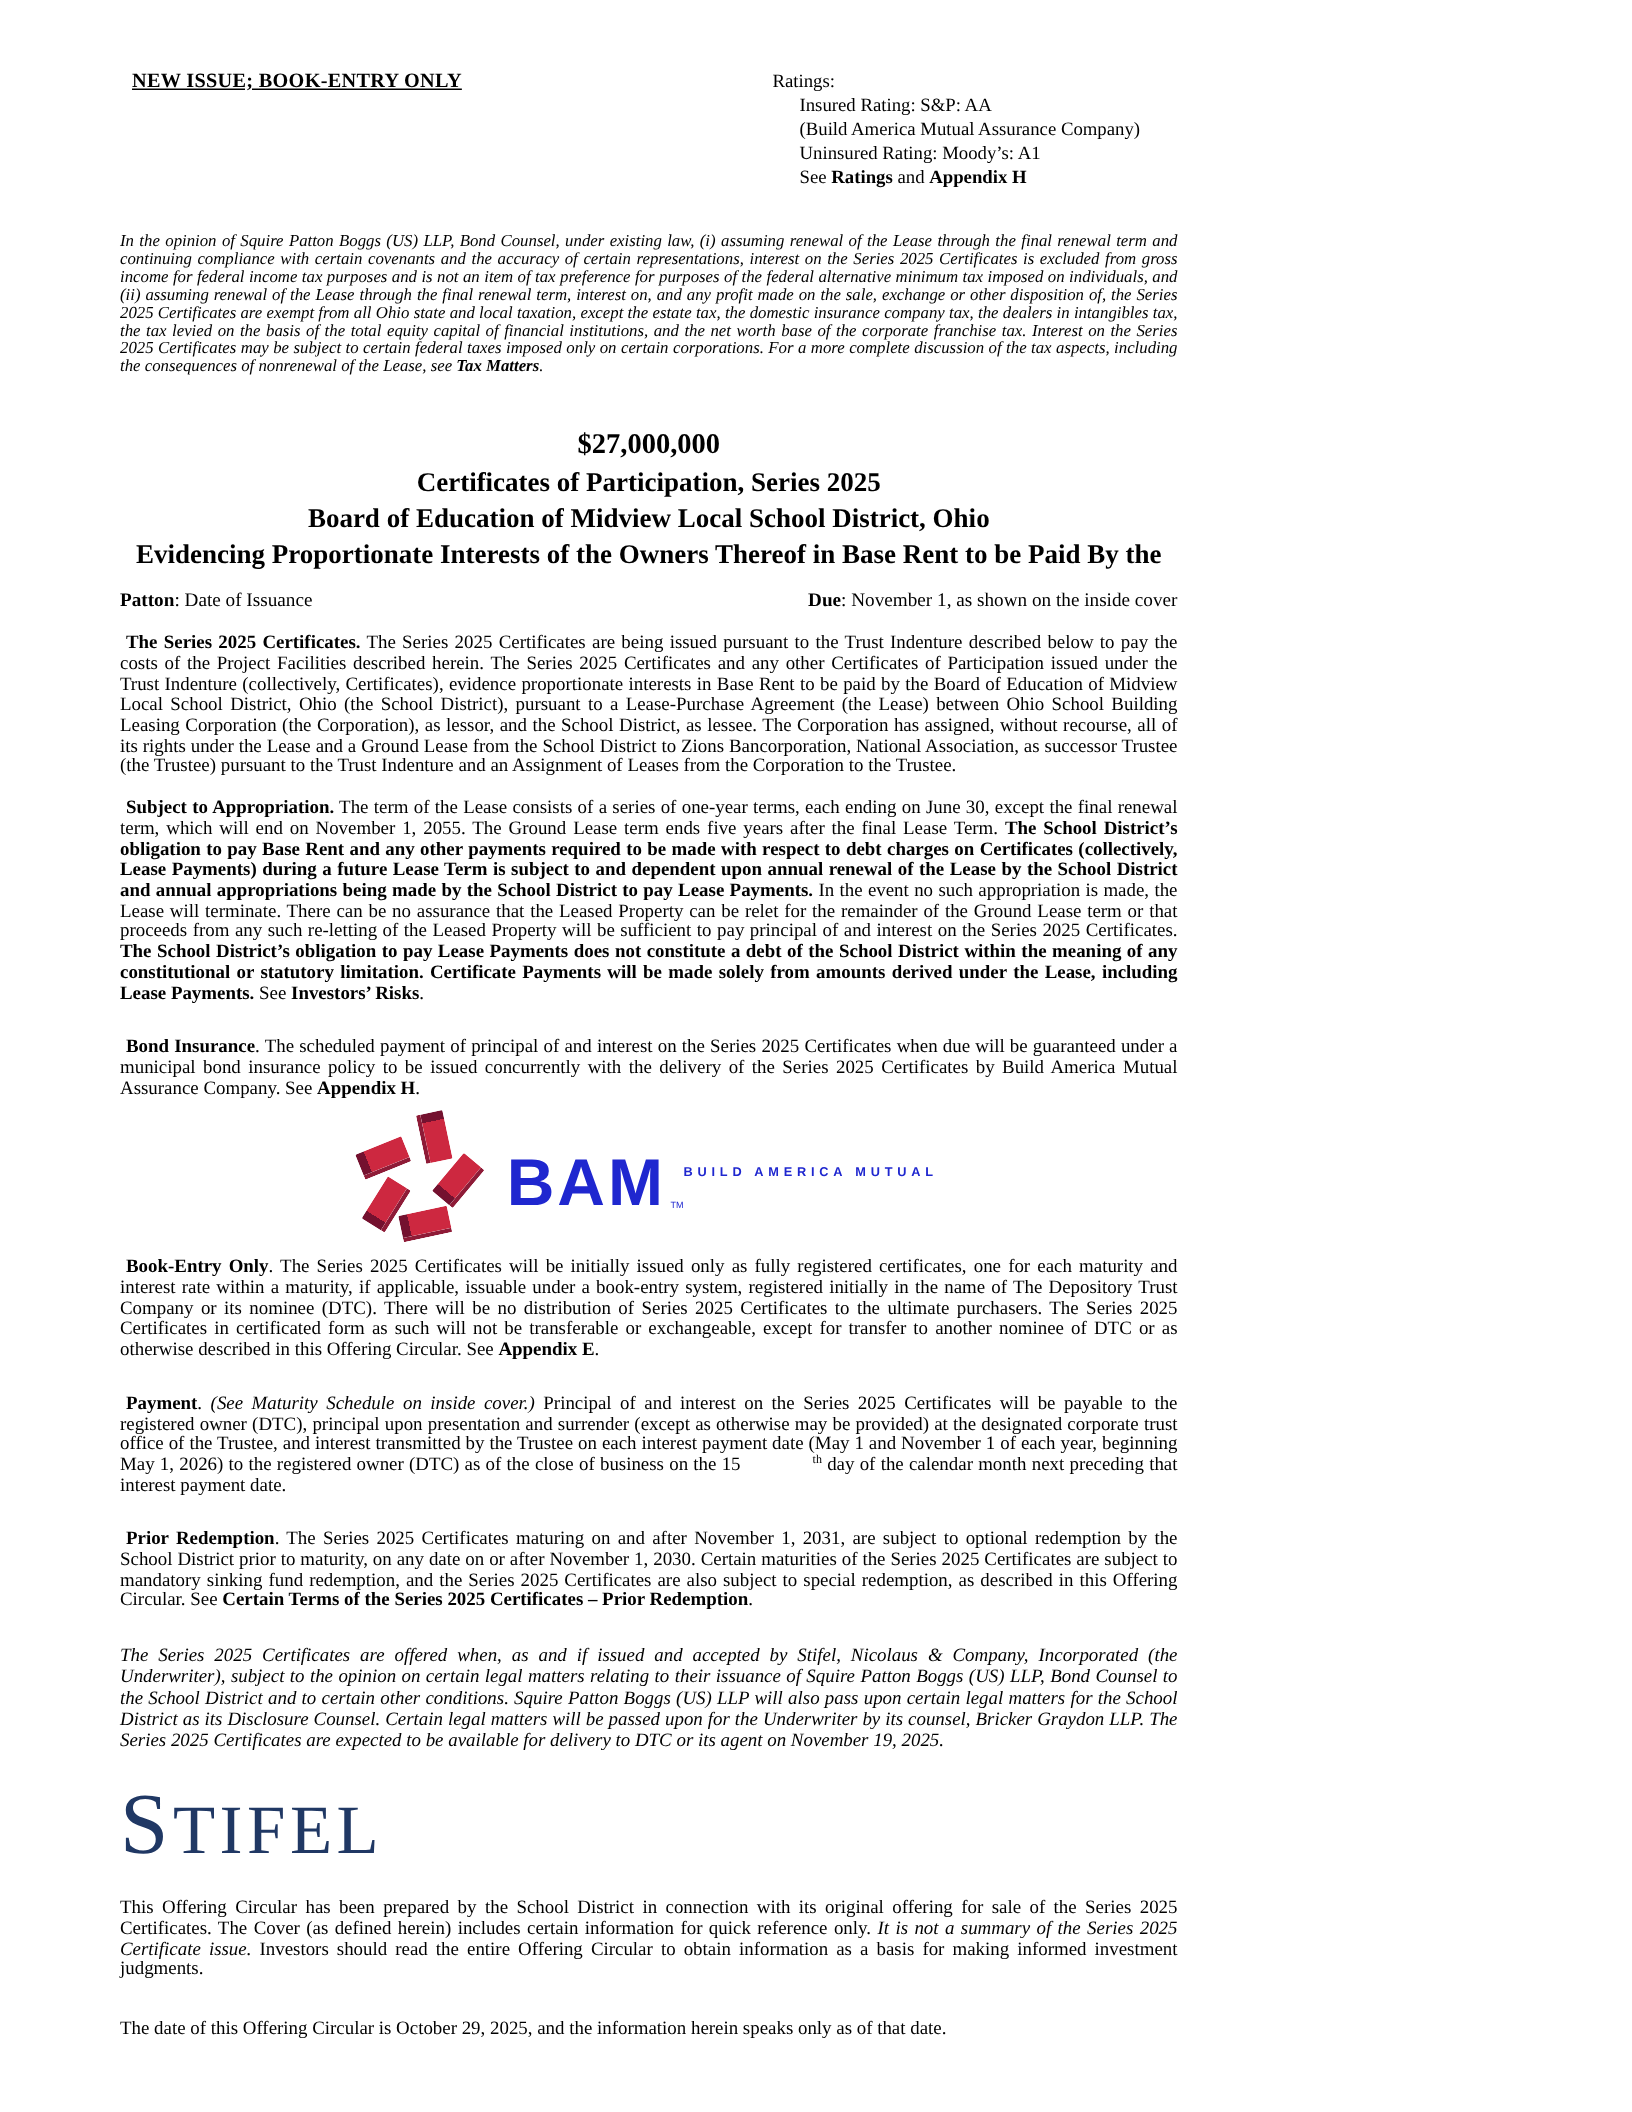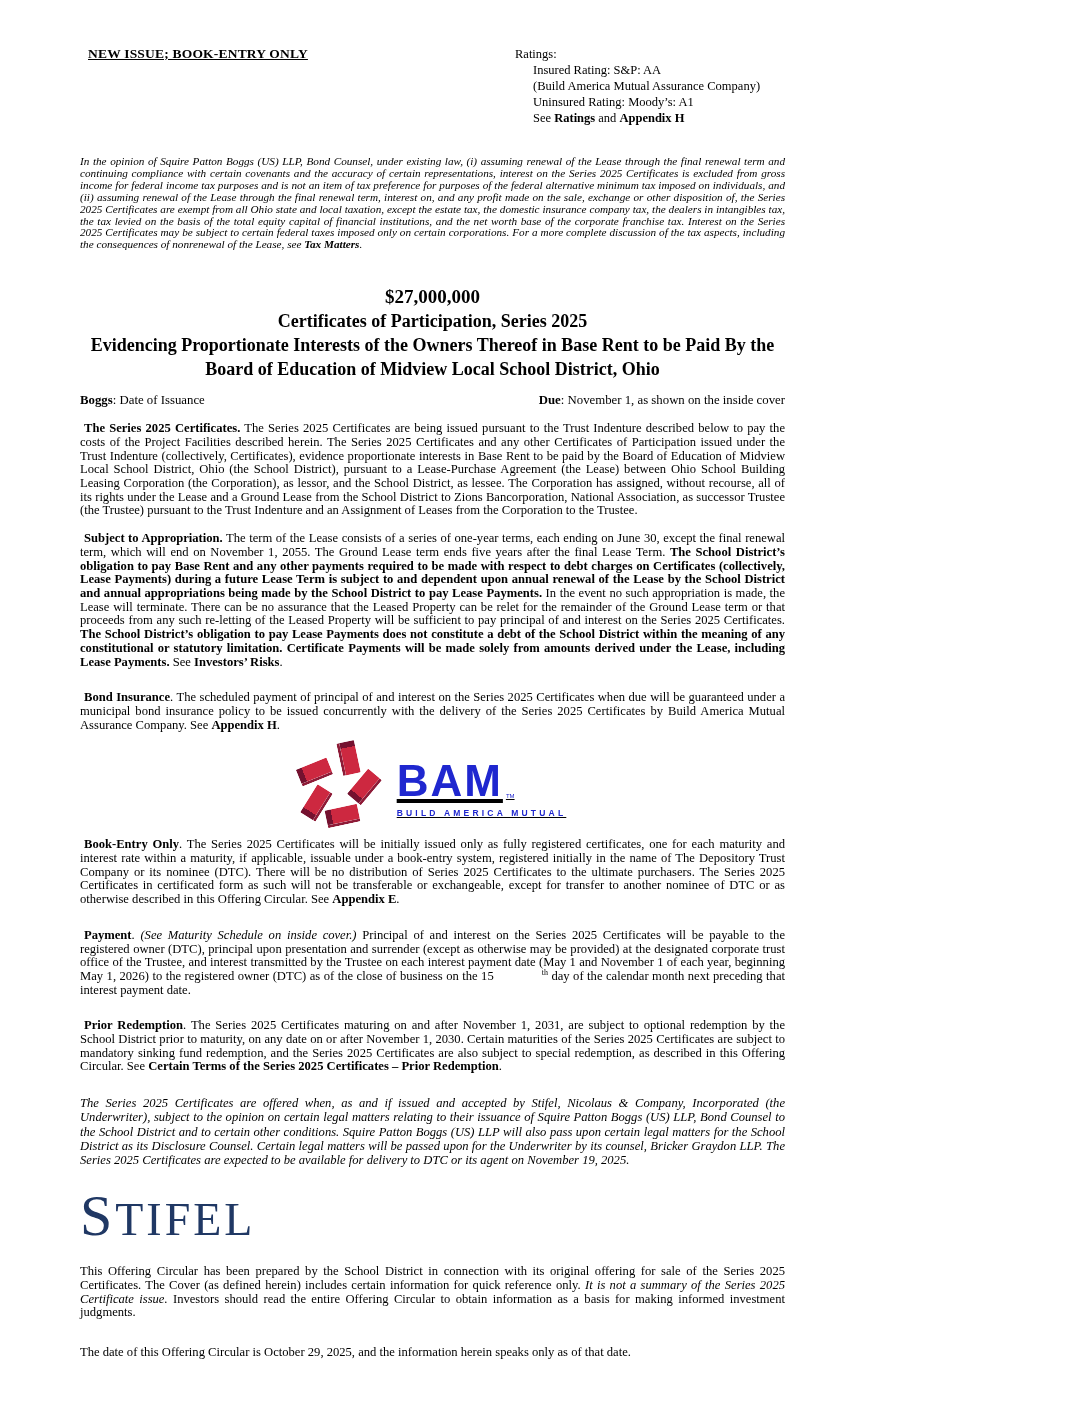--- a/index.html
+++ b/index.html
@@ -37,21 +37,21 @@
   .bam{display:flex;align-items:center;gap:18px;}
   .bam-star{position:relative;width:80px;height:78px;}
   .brick{position:absolute;width:33px;height:15px;border-radius:1px;
          background:linear-gradient(to right,#74112f 0 18%,#cd2840 18% 100%);
          border-bottom:3px solid #8e1b37;}
   .brick.b1{left:33px;top:-1px;transform:rotate(78deg);}
   .brick.b2{left:-1px;top:13px;transform:rotate(-22deg);}
   .brick.b3{left:1px;top:44px;transform:rotate(-58deg);}
   .brick.b4{left:27px;top:57px;transform:rotate(-12deg);}
   .brick.b5{left:49px;top:28px;transform:rotate(-50deg);}
-  .bam-text{display:flex;flex-direction:column;align-items:flex-start;text-decoration:underline;}
+  .bam-text{display:flex;align-items:flex-start;}
   .bam-name-row{display:flex;align-items:flex-end;}
   .bam-name{font-family:"Liberation Sans",sans-serif;font-weight:bold;font-size:44px;line-height:40px;letter-spacing:2px;color:#1f27cf;}
   .bam-tm{font-family:"Liberation Sans",sans-serif;font-size:6px;color:#1f27cf;margin-left:3px;margin-bottom:2px;}
   .bam-tagline{font-family:"Liberation Sans",sans-serif;font-size:8.5px;font-weight:bold;letter-spacing:3.2px;color:#1f27cf;margin-top:7px;}
 
   
   .stifel-wrap{margin-top:20px;text-align:left;}
   .stifel{display:inline-block;font-family:"Liberation Serif",serif;color:#203864;font-size:46px;line-height:58px;font-weight:normal;letter-spacing:3px;}
   .stifel::first-letter{font-size:58px;}
 
@@ -73,26 +73,26 @@
       <div class="rl">Uninsured Rating: Moody’s: A1</div>
       <div class="rl"><span>See </span><span class="b">Ratings</span><span> and </span><span class="b">Appendix H</span></div>
     </div>
   </div>
 
   <div class="opinion"><span>In the opinion of Squire Patton Boggs (US) LLP, Bond Counsel, under existing law, (i) assuming renewal of the Lease through the final renewal term and continuing compliance with certain covenants and the accuracy of certain representations, interest on the Series 2025 Certificates is excluded from gross income for federal income tax purposes and is not an item of tax preference for purposes of the federal alternative minimum tax imposed on individuals, and (ii) assuming renewal of the Lease through the final renewal term, interest on, and any profit made on the sale, exchange or other disposition of, the Series 2025 Certificates are exempt from all Ohio state and local taxation, except the estate tax, the domestic insurance company tax, the dealers in intangibles tax, the tax levied on the basis of the total equity capital of financial institutions, and the net worth base of the corporate franchise tax.  Interest on the Series 2025 Certificates may be subject to certain federal taxes imposed only on certain corporations.  For a more complete discussion of the tax aspects, including the consequences of nonrenewal of the Lease, see </span><span class="bi">Tax Matters</span><span>.</span></div>
 
   <div class="title">
     <div class="amt">$27,000,000</div>
     <div class="tl">Certificates of Participation, Series 2025</div>
+    <div class="tl">Board of Education of Midview Local School District, Ohio</div>
     <div class="tl">Evidencing Proportionate Interests of the Owners Thereof in Base Rent to be Paid By the</div>
-    <div class="tl">Board of Education of Midview Local School District, Ohio</div>
   </div>
 
   <div class="dated-row">
-    <div><span class="b">Boggs</span><span>:  Date of Issuance</span></div>
+    <div><span class="b">Patton</span><span>:  Date of Issuance</span></div>
     <div><span class="b">Due</span><span>:  November 1, as shown on the inside cover</span></div>
   </div>
 
   <div class="p"><span class="b">The Series 2025 Certificates.</span><span>  The Series 2025 Certificates are being issued pursuant to the Trust Indenture described below to pay the costs of the Project Facilities described herein.  The Series 2025 Certificates and any other Certificates of Participation issued under the Trust Indenture (collectively, Certificates), evidence proportionate interests in Base Rent to be paid by the Board of Education of Midview Local School District, Ohio (the School District), pursuant to a Lease-Purchase Agreement (the Lease) between Ohio School Building Leasing Corporation (the Corporation), as lessor, and the School District, as lessee.  The Corporation has assigned, without recourse, all of its rights under the Lease and a Ground Lease from the School District to Zions Bancorporation, National Association, as successor Trustee (the Trustee) pursuant to the Trust Indenture and an Assignment of Leases from the Corporation to the Trustee.</span></div>
 
   <div class="p"><span class="b">Subject to Appropriation.</span><span>  The term of the Lease consists of a series of one-year terms, each ending on June 30, except the final renewal term, which will end on November 1, 2055.  The Ground Lease term ends five years after the final Lease Term.  </span><span class="b">The School District’s obligation to pay Base Rent and any other payments required to be made with respect to debt charges on Certificates (collectively, Lease Payments) during a future Lease Term is subject to and dependent upon annual renewal of the Lease by the School District and annual appropriations being made by the School District to pay Lease Payments.</span><span>  In the event no such appropriation is made, the Lease will terminate.  There can be no assurance that the Leased Property can be relet for the remainder of the Ground Lease term or that proceeds from any such re-letting of the Leased Property will be sufficient to pay principal of and interest on the Series 2025 Certificates.  </span><span class="b">The School District’s obligation to pay Lease Payments does not constitute a debt of the School District within the meaning of any constitutional or statutory limitation.  Certificate Payments will be made solely from amounts derived under the Lease, including Lease Payments.</span><span>  See </span><span class="b">Investors’ Risks</span><span>.</span></div>
 
   <div class="p gap"><span class="b">Bond Insurance</span><span>.  The scheduled payment of principal of and interest on the Series 2025 Certificates when due will be guaranteed under a municipal bond insurance policy to be issued concurrently with the delivery of the Series 2025 Certificates by Build America Mutual Assurance Company.  See </span><span class="b">Appendix H</span><span>.</span></div>
 
   <div class="bam-wrap">

